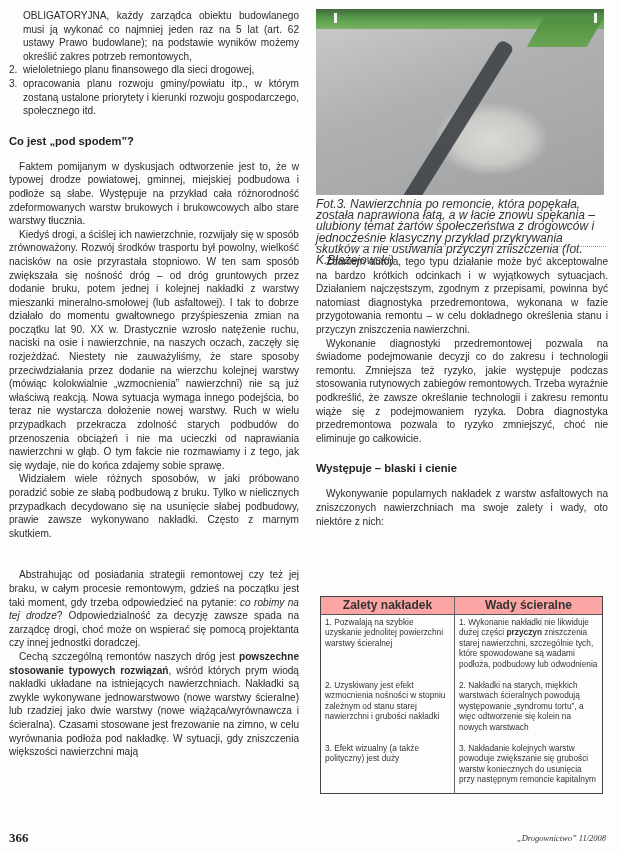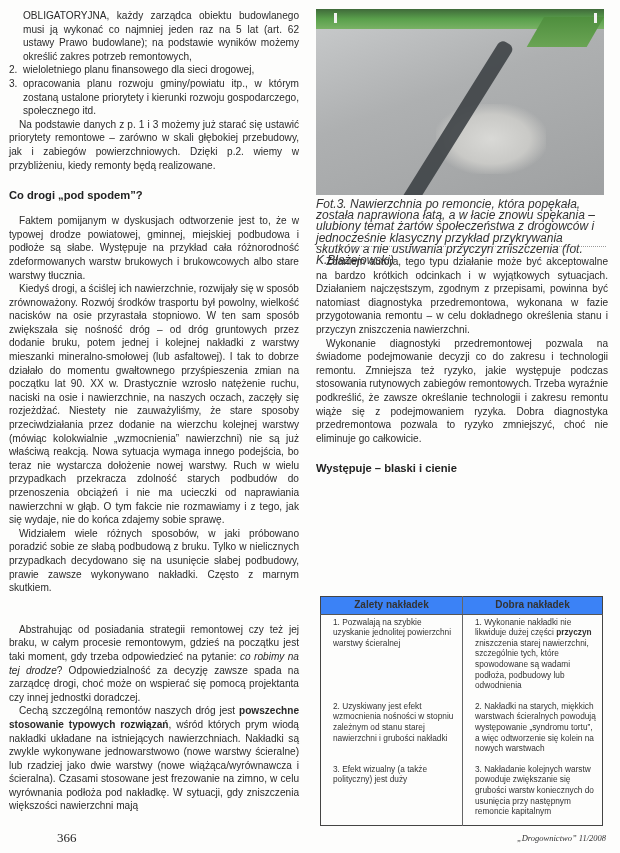--- a/index.html
+++ b/index.html
@@ -25,46 +25,45 @@
   .photo .grass-r { position: absolute; right: 0; top: 8px; width: 60px; height: 30px;
                     background: linear-gradient(180deg, #4f8f3e, #6aa454); transform: skewX(-30deg); transform-origin: top right; }
   .photo .crack { position: absolute; left: 40px; top: 30px; width: 16px; height: 190px;
                   background: #3e4246; transform: rotate(32deg); transform-origin: top left; left: 185px; border-radius: 6px; opacity: .9; }
   .photo .patch { position: absolute; left: 120px; top: 95px; width: 110px; height: 70px;
                   background: radial-gradient(ellipse at center, #d9d9d6 0%, #c9c9c6 50%, rgba(180,180,178,0) 75%); }
   .photo .post { position: absolute; top: 4px; width: 3px; height: 10px; background: #f2f2f2; }
   .caption { position: absolute; left: 316px; top: 199px; width: 290px; font-size: 12px; line-height: 11.2px; font-style: italic; color: #333; }
   .cap-rule { position: absolute; left: 316px; top: 246px; width: 290px; border-top: 1px dotted #999; }
   .table { position: absolute; left: 320px; top: 596px; width: 283px; border: 1px solid #444; border-collapse: collapse; font-size: 8.3px; line-height: 10.6px; color: #333; }
-  .table th { font-weight: bold; background: #3b82f6; border-bottom: 1px solid #555; padding: 3px 4px; font-size: 10px; }
+  .table th { font-weight: bold; background: #fca5a5; border-bottom: 1px solid #555; padding: 3px 4px; font-size: 12px; }
   .table th + th, .table td + td { border-left: 1px solid #666; }
-  .table td { vertical-align: top; padding: 2px 4px 8px 12px; text-align: left; }
+  .table td { vertical-align: top; padding: 2px 4px 8px 4px; text-align: left; }
   .table td.c1 { width: 125px; }
-  .page-number { position: absolute; left: 9px; top: 830px; font-family: "Liberation Serif", serif; font-weight: normal; font-size: 13px; color: #222; margin-left: 48px; }
+  .page-number { position: absolute; left: 9px; top: 830px; font-family: "Liberation Serif", serif; font-weight: bold; font-size: 13px; color: #222; }
   .footer-src { position: absolute; right: 14px; top: 833px; font-family: "Liberation Serif", serif; font-style: italic; font-size: 8.5px; color: #333; text-align: right; }
 </style>
 </head>
 <body>
 
 <div class="page">
 
   <div class="col col-left">
     <p class="cont">OBLIGATORYJNA, każdy zarządca obiektu budowlanego musi ją wykonać co najmniej jeden raz na 5 lat (art. 62 ustawy Prawo budowlane); na podstawie wyników możemy określić zakres potrzeb remontowych,</p>
     <div class="list-item">
       <span class="list-num">2.</span>
       <span>wieloletniego planu finansowego dla sieci drogowej,</span>
     </div>
     <div class="list-item">
       <span class="list-num">3.</span>
       <span>opracowania planu rozwoju gminy/powiatu itp., w którym zostaną ustalone priorytety i kierunki rozwoju gospodarczego, społecznego itd.</span>
     </div>
-    <p class="indent">Na podstawie danych z p. 1 i 3 możemy już starać się ustawić priorytety remontowe – zarówno w skali głębokiej przebudowy, jak i zabiegów powierzchniowych. Dzięki p.2. wiemy w przybliżeniu, kiedy remonty będą realizowane.</p>
 
     <div class="gap-l"></div>
-    <h2>Co drogi „pod spodem”?</h2>
+    <h2>Co jest „pod spodem”?</h2>
     <div class="gap-m"></div>
 
     <p class="indent">Faktem pomijanym w dyskusjach odtworzenie jest to, że w typowej drodze powiatowej, gminnej, miejskiej podbudowa i podłoże są słabe. Występuje na przykład cała różnorodność zdeformowanych warstw brukowych i brukowcowych albo stare warstwy tłucznia.</p>
     <p class="indent">Kiedyś drogi, a ściślej ich nawierzchnie, rozwijały się w sposób zrównoważony. Rozwój środków trasportu był powolny, wielkość nacisków na osie przyrastała stopniowo. W ten sam sposób zwiększała się nośność dróg – od dróg gruntowych przez dodanie bruku, potem jednej i kolejnej nakładki z warstwy mieszanki mineralno-smołowej (lub asfaltowej). I tak to dobrze działało do momentu gwałtownego przyśpieszenia zmian na początku lat 90. XX w. Drastycznie wzrosło natężenie ruchu, naciski na osie i nawierzchnie, na naszych oczach, zaczęły się rozjeżdżać. Niestety nie zauważyliśmy, że stare sposoby przeciwdziałania przez dodanie na wierzchu kolejnej warstwy (mówiąc kolokwialnie „wzmocnienia” nawierzchni) nie są już właściwą reakcją. Nowa sytuacja wymaga innego podejścia, bo teraz nie wystarcza dołożenie nowej warstwy. Ruch w wielu przypadkach przekracza zdolność starych podbudów do przenoszenia obciążeń i nie ma ucieczki od naprawiania nawierzchni w głąb. O tym fakcie nie rozmawiamy i z tego, jak się wydaje, nie do końca zdajemy sobie sprawę.</p>
     <p class="indent">Widziałem wiele różnych sposobów, w jaki próbowano poradzić sobie ze słabą podbudową z bruku. Tylko w nielicznych przypadkach decydowano się na usunięcie słabej podbudowy, prawie zawsze wykonywano nakładki. Często z marnym skutkiem.</p>
 
     <div class="gap-l"></div>
     <div class="gap-m"></div>
 
     <p class="indent"><span>Abstrahując od posiadania strategii remontowej czy też jej braku, w całym procesie remontowym, gdzieś na początku jest taki moment, gdy trzeba odpowiedzieć na pytanie: </span><em>co robimy na tej drodze</em><span>? Odpowiedzialność za decyzję zawsze spada na zarządcę drogi, choć może on wspierać się pomocą projektanta czy innej jednostki doradczej.</span></p>
@@ -81,27 +80,28 @@
   </div>
   <p class="caption">Fot.3. Nawierzchnia po remoncie, która popękała, została naprawiona łatą, a w łacie znowu spękania – ulubiony temat żartów społeczeństwa z drogowców i jednocześnie klasyczny przykład przykrywania skutków a nie usuwania przyczyn zniszczenia (fot. K.Błażejowski)</p>
   <div class="cap-rule"></div>
 
   <div class="col col-right" style="top:255px">
     <p class="indent">Zdaniem autora, tego typu działanie może być akceptowalne na bardzo krótkich odcinkach i w wyjątkowych sytuacjach. Działaniem najczęstszym, zgodnym z przepisami, powinna być natomiast diagnostyka przedremontowa, wykonana w fazie przygotowania remontu – w celu dokładnego określenia stanu i przyczyn zniszczenia nawierzchni.</p>
     <p class="indent">Wykonanie diagnostyki przedremontowej pozwala na świadome podejmowanie decyzji co do zakresu i technologii remontu. Zmniejsza też ryzyko, jakie występuje podczas stosowania rutynowych zabiegów remontowych. Trzeba wyraźnie podkreślić, że zawsze określanie technologii i zakresu remontu wiąże się z podejmowaniem ryzyka. Dobra diagnostyka przedremontowa pozwala to ryzyko zmniejszyć, choć nie eliminuje go całkowicie.</p>
     <div class="gap-l"></div>
     <h2>Występuje – blaski i cienie</h2>
     <div class="gap-m"></div>
+    <p class="indent">Wykonywanie popularnych nakładek z warstw asfaltowych na zniszczonych nawierzchniach ma swoje zalety i wady, oto niektóre z nich:</p>
   </div>
 
   <table class="table">
     <thead>
       <tr>
         <th>Zalety nakładek</th>
-        <th>Dobra nakładek</th>
+        <th>Wady ścieralne</th>
       </tr>
     </thead>
     <tbody>
       <tr>
         <td class="c1">1. Pozwalają na szybkie uzyskanie jednolitej powierzchni warstwy ścieralnej</td>
         <td><span>1. Wykonanie nakładki nie likwiduje dużej części </span><strong>przyczyn</strong><span> zniszczenia starej nawierzchni, szczególnie tych, które spowodowane są wadami podłoża, podbudowy lub odwodnienia</span></td>
       </tr>
       <tr>
         <td class="c1">2. Uzyskiwany jest efekt wzmocnienia nośności w stopniu zależnym od stanu starej nawierzchni i grubości nakładki</td>
         <td>2. Nakładki na starych, miękkich warstwach ścieralnych powodują występowanie „syndromu tortu”, a więc odtworzenie się kolein na nowych warstwach</td>

